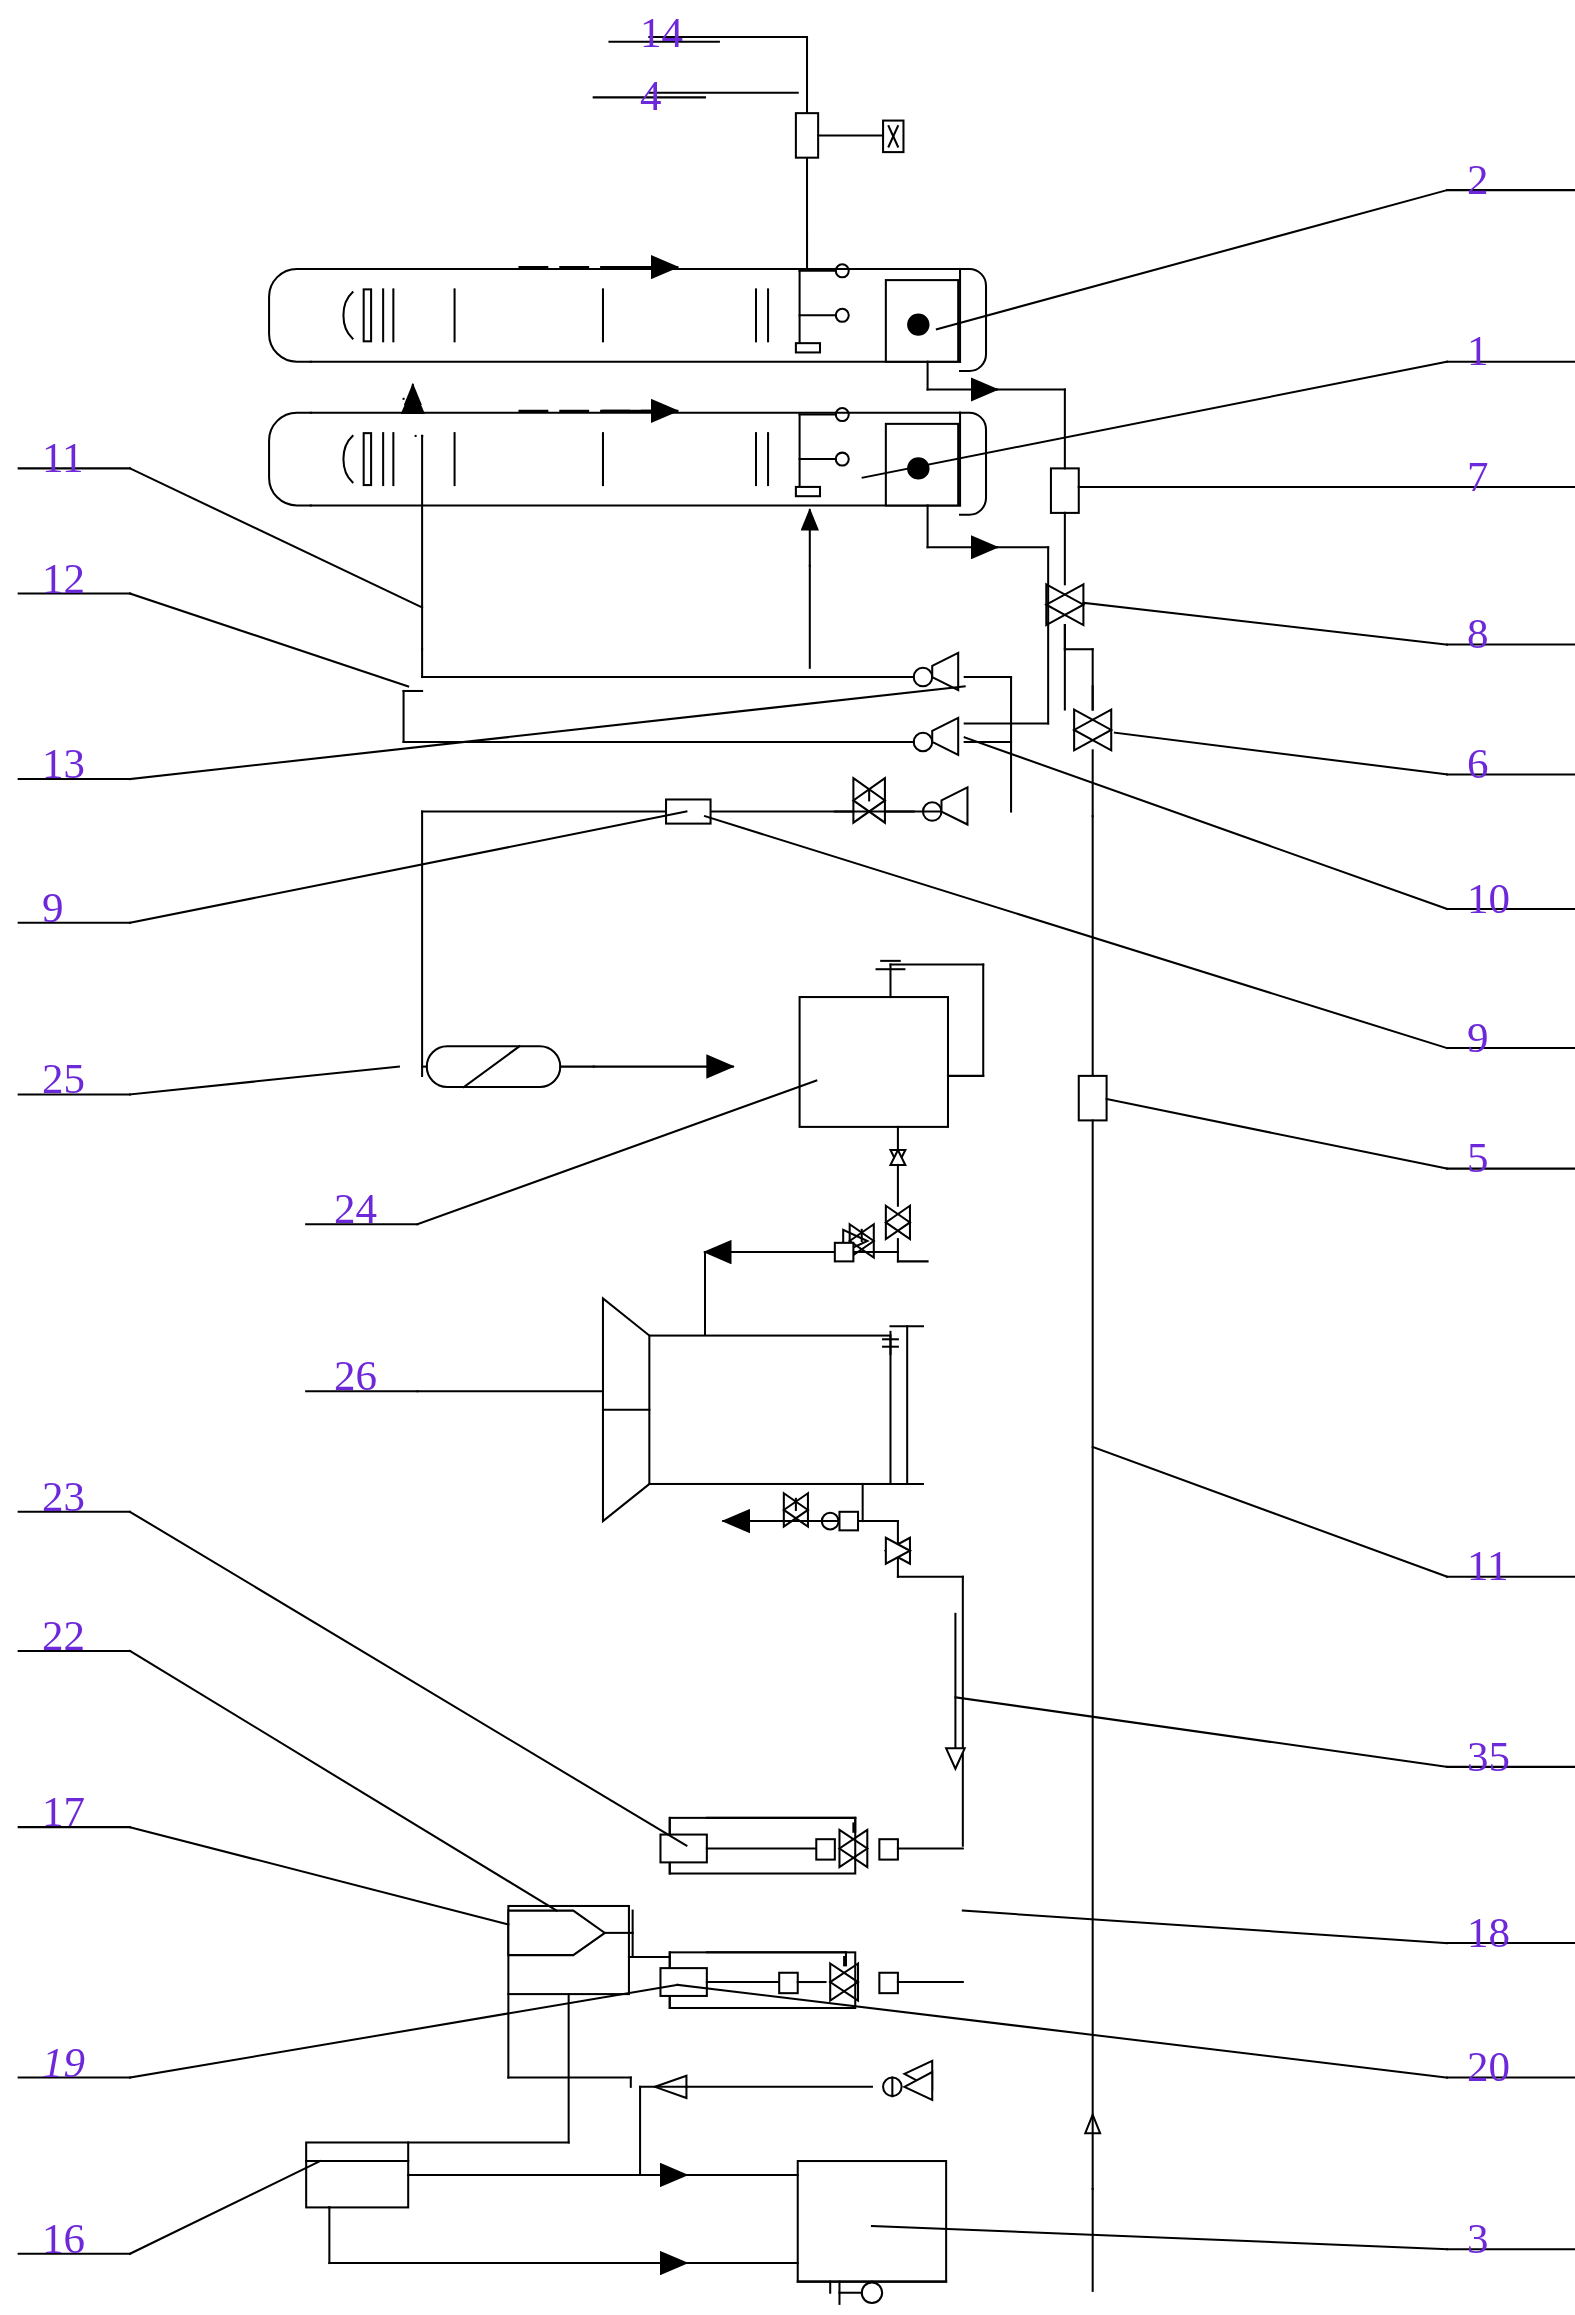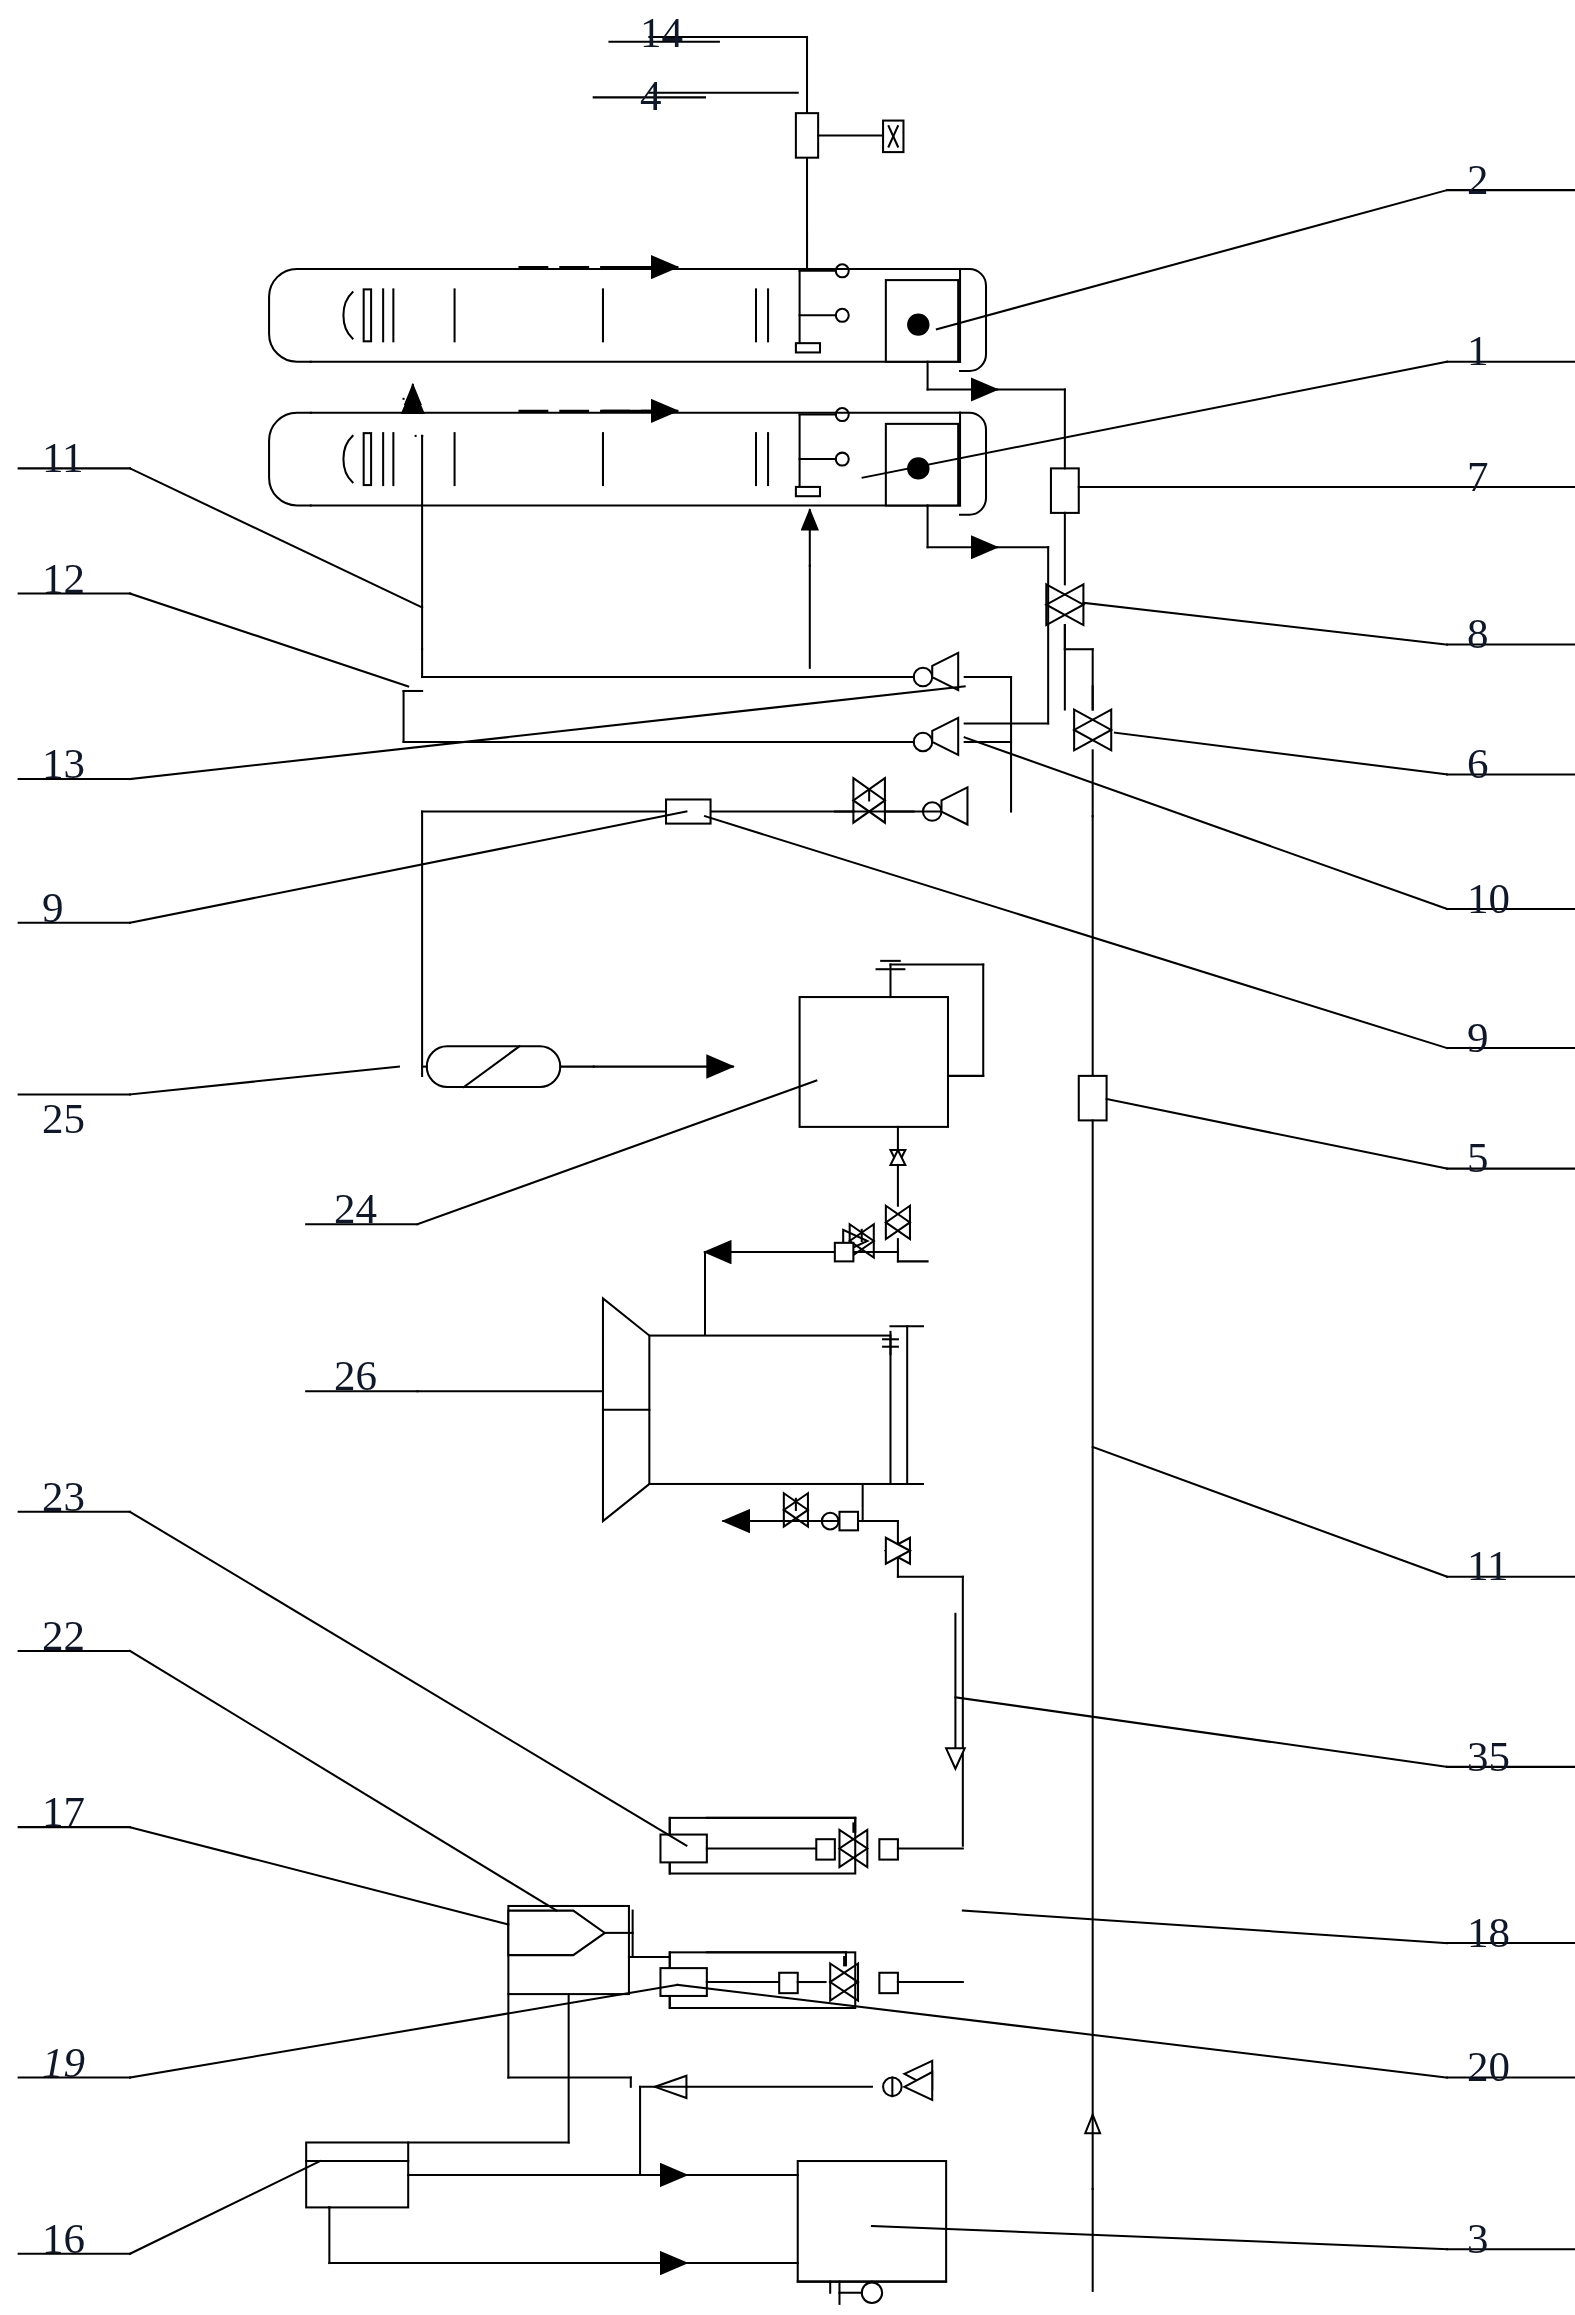--- a/index.html
+++ b/index.html
@@ -1,19 +1,19 @@
 <!DOCTYPE html>
 <html style="font-size:15px"><head>
 <meta charset="utf-8">
 <style>
   html,body{margin:0;padding:0;background:#fff;}
   body{width:1576px;height:2315px;position:relative;font-family:"Liberation Serif",serif;overflow:hidden;}
   #sheet{position:absolute;inset:0;}
   svg{position:absolute;top:0;left:0;width:1576px;height:2315px;}
-  .lbl{position:absolute;font-family:"Liberation Serif",serif;font-size:43px;color:#0f172a;line-height:1;white-space:nowrap;}
+  .lbl{position:absolute;font-family:"Liberation Serif",serif;font-size:43px;color:#6d28d9;line-height:1;white-space:nowrap;}
 </style>
 </head>
 <body>
 
 <div id="sheet">
 
 <svg viewBox="0 0 1699 2496" xmlns="http://www.w3.org/2000/svg">
   <defs>
     <marker id="ar" markerWidth="14" markerHeight="12" refX="13" refY="6" orient="auto">
       <path d="M0,0 L14,6 L0,12 z" fill="#000"></path>
@@ -379,21 +379,21 @@
 <div class="lbl" style="left:1467px;top:329px;">1</div>
 <div class="lbl" style="left:1467px;top:455px;">7</div>
 <div class="lbl" style="left:42px;top:436px;">11</div>
 <div class="lbl" style="left:1467px;top:612px;">8</div>
 <div class="lbl" style="left:42px;top:557px;">12</div>
 <div class="lbl" style="left:42px;top:742px;">13</div>
 <div class="lbl" style="left:1467px;top:742px;">6</div>
 <div class="lbl" style="left:1467px;top:877px;">10</div>
 <div class="lbl" style="left:42px;top:886px;">9</div>
 <div class="lbl" style="left:1467px;top:1016px;">9</div>
-<div class="lbl" style="left:42px;top:1057px;margin-top:40px;">25</div>
+<div class="lbl" style="left:42px;top:1057px;">25</div>
 <div class="lbl" style="left:1467px;top:1136px;">5</div>
 <div class="lbl" style="left:334px;top:1187px;">24</div>
 <div class="lbl" style="left:334px;top:1354px;">26</div>
 <div class="lbl" style="left:42px;top:1475px;">23</div>
 <div class="lbl" style="left:1467px;top:1544px;">11</div>
 <div class="lbl" style="left:42px;top:1614px;">22</div>
 <div class="lbl" style="left:1467px;top:1735px;">35</div>
 <div class="lbl" style="left:42px;top:1790px;text-align:center;">17</div>
 <div class="lbl" style="left:1467px;top:1911px;">18</div>
 <div class="lbl" style="left:42px;top:2041px;font-style:italic;">19</div>

